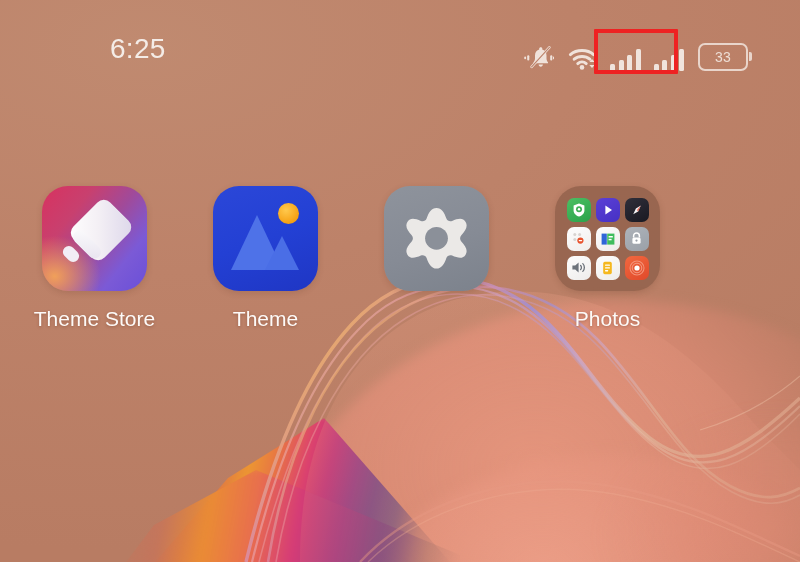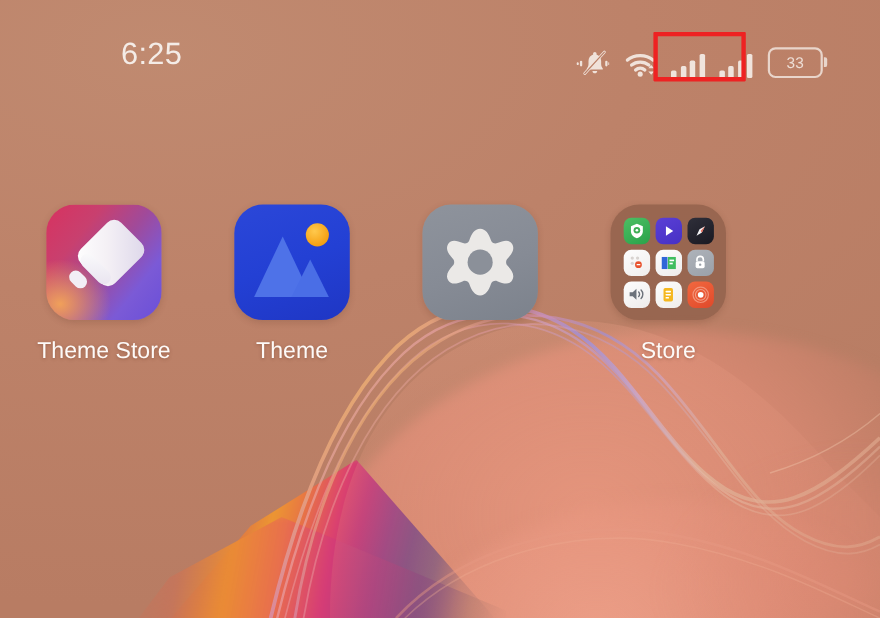--- a/index.html
+++ b/index.html
@@ -525,18 +525,18 @@
           <div class="mini m-red">
             <svg width="18" height="18" viewBox="0 0 18 18">
               <circle cx="9" cy="9" r="7" fill="none" stroke="#f6a088" stroke-width="1.1" opacity="0.8"></circle>
               <circle cx="9" cy="9" r="4.8" fill="none" stroke="#f8b7a4" stroke-width="1" opacity="0.7"></circle>
               <circle cx="9" cy="9" r="2.6" fill="#ffffff"></circle>
             </svg>
           </div>
 
         </div>
       </div>
-      <div class="app-label">Store</div>
+      <div class="app-label">Photos</div>
     </div>
 
   </div>
 
 </div>
 
 </body></html>

